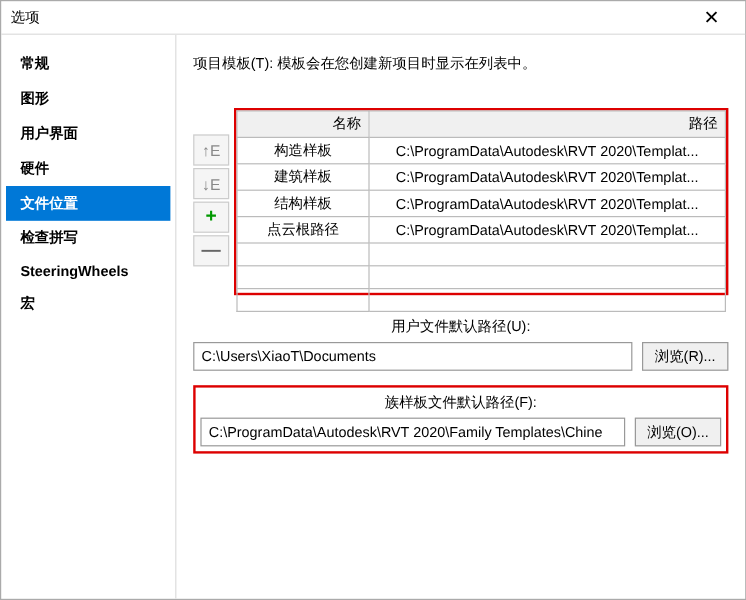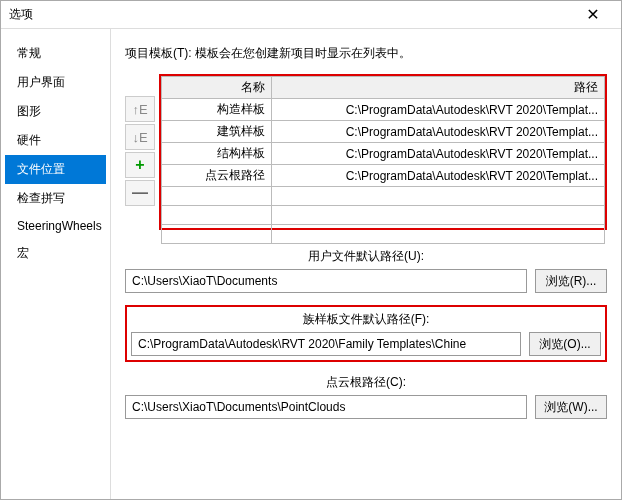--- a/index.html
+++ b/index.html
@@ -2,33 +2,33 @@
 <html><head>
 <meta charset="utf-8">
 <style>
 * { box-sizing: border-box; margin: 0; padding: 0; }
 body { font-family: "Microsoft YaHei", sans-serif; font-size: 12px; background: #fff; width: 622px; height: 500px; overflow: hidden; }
 .window { width: 622px; height: 500px; border: 1px solid #aaa; display: flex; flex-direction: column; }
 .titlebar { height: 28px; display: flex; align-items: center; padding: 0 8px; border-bottom: 1px solid #ddd; }
 .titlebar-title { flex: 1; font-size: 12px; }
 .close-btn { width: 40px; height: 28px; display: flex; align-items: center; justify-content: center; font-size: 16px; cursor: pointer; font-family: Arial; }
 .body { flex: 1; display: flex; overflow: hidden; }
-.sidebar { width: 110px; border-right: 1px solid #ddd; padding: 10px 4px; }
+.sidebar { width: 146px; border-right: 1px solid #ddd; padding: 10px 4px; font-weight: bold; }
 .sidebar-item { padding: 6px 12px; cursor: pointer; color: #000; }
 .sidebar-item.selected { background: #0078d7; color: #fff; }
 .content { flex: 1; padding: 16px 14px; overflow: hidden; }
-.heading { margin-bottom: 12px; font-size: 12px; }
+.heading { margin-bottom: 28px; font-size: 12px; }
 .table-area { display: flex; margin-bottom: 18px; }
 .table-buttons { width: 34px; display: flex; flex-direction: column; gap: 2px; padding-top: 22px; }
 .tbtn { width: 30px; height: 26px; border: 1px solid #ccc; background: #f5f5f5; display: flex; align-items: center; justify-content: center; cursor: pointer; font-size: 13px; color: #888; }
 .tbtn.plus { color: #090; font-weight: bold; font-size: 16px; }
 .tbtn.minus { color: #666; font-weight: bold; font-size: 16px; }
 .table-wrap { flex: 1; border: 2px solid #d00; padding: 0; background: #fff; height: 156px; }
 table { width: 100%; border-collapse: collapse; font-size: 12px; }
-th, td { border: 1px solid #bbb; padding: 2px 6px; text-align: right; white-space: nowrap; overflow: hidden; }
+th, td { border: 1px solid #bbb; padding: 2px 6px; text-align: center; white-space: nowrap; overflow: hidden; }
 th { background: #f0f0f0; text-align: right; font-weight: normal; }
 .path-cell { max-width: 260px; overflow: hidden; text-overflow: ellipsis; }
 .name-cell { width: 110px; }
 .field-group { margin-bottom: 12px; }
 .field-group.highlight { border: 2px solid #d00; padding: 4px; }
 .field-label { margin-bottom: 4px; font-size: 12px; text-align: center; }
 .field-row { display: flex; gap: 8px; align-items: flex-end; }
 .text-input { flex: 1; height: 24px; border: 1px solid #999; padding: 0 6px; font-size: 12px; background: #fff; }
 .browse-btn { width: 72px; height: 24px; border: 1px solid #999; background: #f0f0f0; cursor: pointer; font-size: 12px; }
 .place-btn { width: 72px; height: 24px; border: 1px solid #999; background: #f0f0f0; cursor: pointer; font-size: 12px; margin-top: 8px; margin-left: 0; }
@@ -37,22 +37,22 @@
 <body>
 
 <div class="window">
   <div class="titlebar">
     <div class="titlebar-title">选项</div>
     <div class="close-btn">✕</div>
   </div>
   <div class="body">
     <div class="sidebar">
       <div class="sidebar-item">常规</div>
+      <div class="sidebar-item">图形</div>
       <div class="sidebar-item">用户界面</div>
-      <div class="sidebar-item">图形</div>
       <div class="sidebar-item">硬件</div>
       <div class="sidebar-item selected">文件位置</div>
       <div class="sidebar-item">检查拼写</div>
       <div class="sidebar-item">SteeringWheels</div>
       <div class="sidebar-item">宏</div>
     </div>
     <div class="content">
       <div class="heading">项目模板(T): 模板会在您创建新项目时显示在列表中。</div>
       <div class="table-area">
         <div class="table-buttons">
@@ -112,23 +112,16 @@
       </div>
 
       <div class="field-group highlight">
         <div class="field-label">族样板文件默认路径(F):</div>
         <div class="field-row">
           <input class="text-input" value="C:\ProgramData\Autodesk\RVT 2020\Family Templates\Chine" style="">
           <button class="browse-btn">浏览(O)...</button>
         </div>
       </div>
 
-      <div class="field-group">
-        <div class="field-label">点云根路径(C):</div>
-        <div class="field-row">
-          <input class="text-input" value="C:\Users\XiaoT\Documents\PointClouds" style="">
-          <button class="browse-btn">浏览(W)...</button>
-        </div>
-      </div>
 
     </div>
   </div>
 </div>
 
 </body></html>

